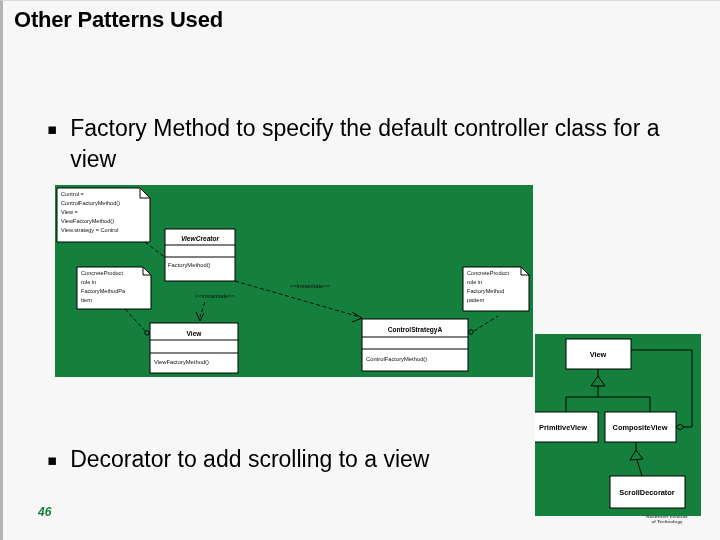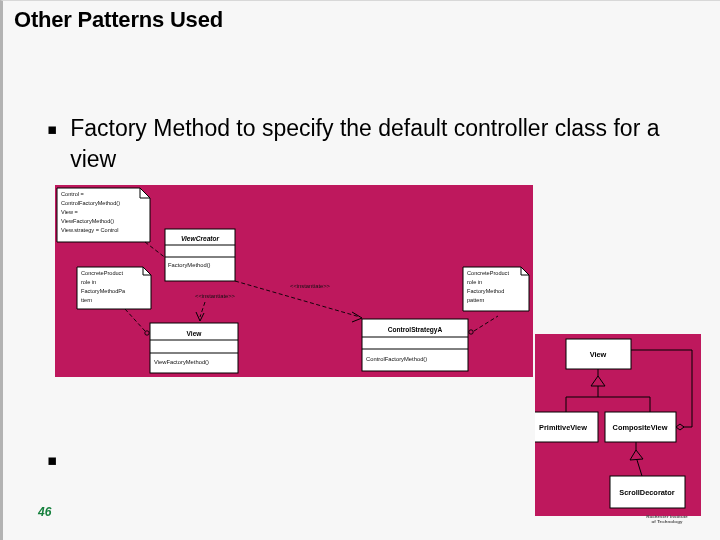--- a/index.html
+++ b/index.html
@@ -70,21 +70,21 @@
     text-align: center;
     font-size: 4.4px;
     line-height: 5.4px;
     font-weight: bold;
     color: #4a4a4a;
     letter-spacing: 0.1px;
   }
   
   .diagram {
     position: absolute;
-    background: #be185d;
+    background: #15803d;
     overflow: hidden;
   }
   #diagram-factory-method {
     left: 52px; top: 184px;
     width: 478px; height: 192px;
   }
   #diagram-decorator {
     left: 532px; top: 333px;
     width: 166px; height: 182px;
   }
@@ -178,20 +178,21 @@
         <text class="uml-note" x="412" y="90">ConcreteProduct</text>
         <text class="uml-note" x="412" y="99">role in</text>
         <text class="uml-note" x="412" y="108">FactoryMethod</text>
         <text class="uml-note" x="412" y="117">pattern</text>
       </g>
     </svg>
   </div>
 
   <div class="bullet" id="bullet-2">
     <span class="marker">▪</span>
+    <span class="btext">Decorator to add scrolling to a view</span>
   </div>
 
   <div class="diagram" id="diagram-decorator">
     <svg width="166" height="182" viewBox="0 0 166 182" xmlns="http://www.w3.org/2000/svg">
 
       <g>
         <rect class="bx" x="31" y="5" width="65" height="30"></rect>
         <text class="uml-cls2" x="63" y="23">View</text>
       </g>
 

